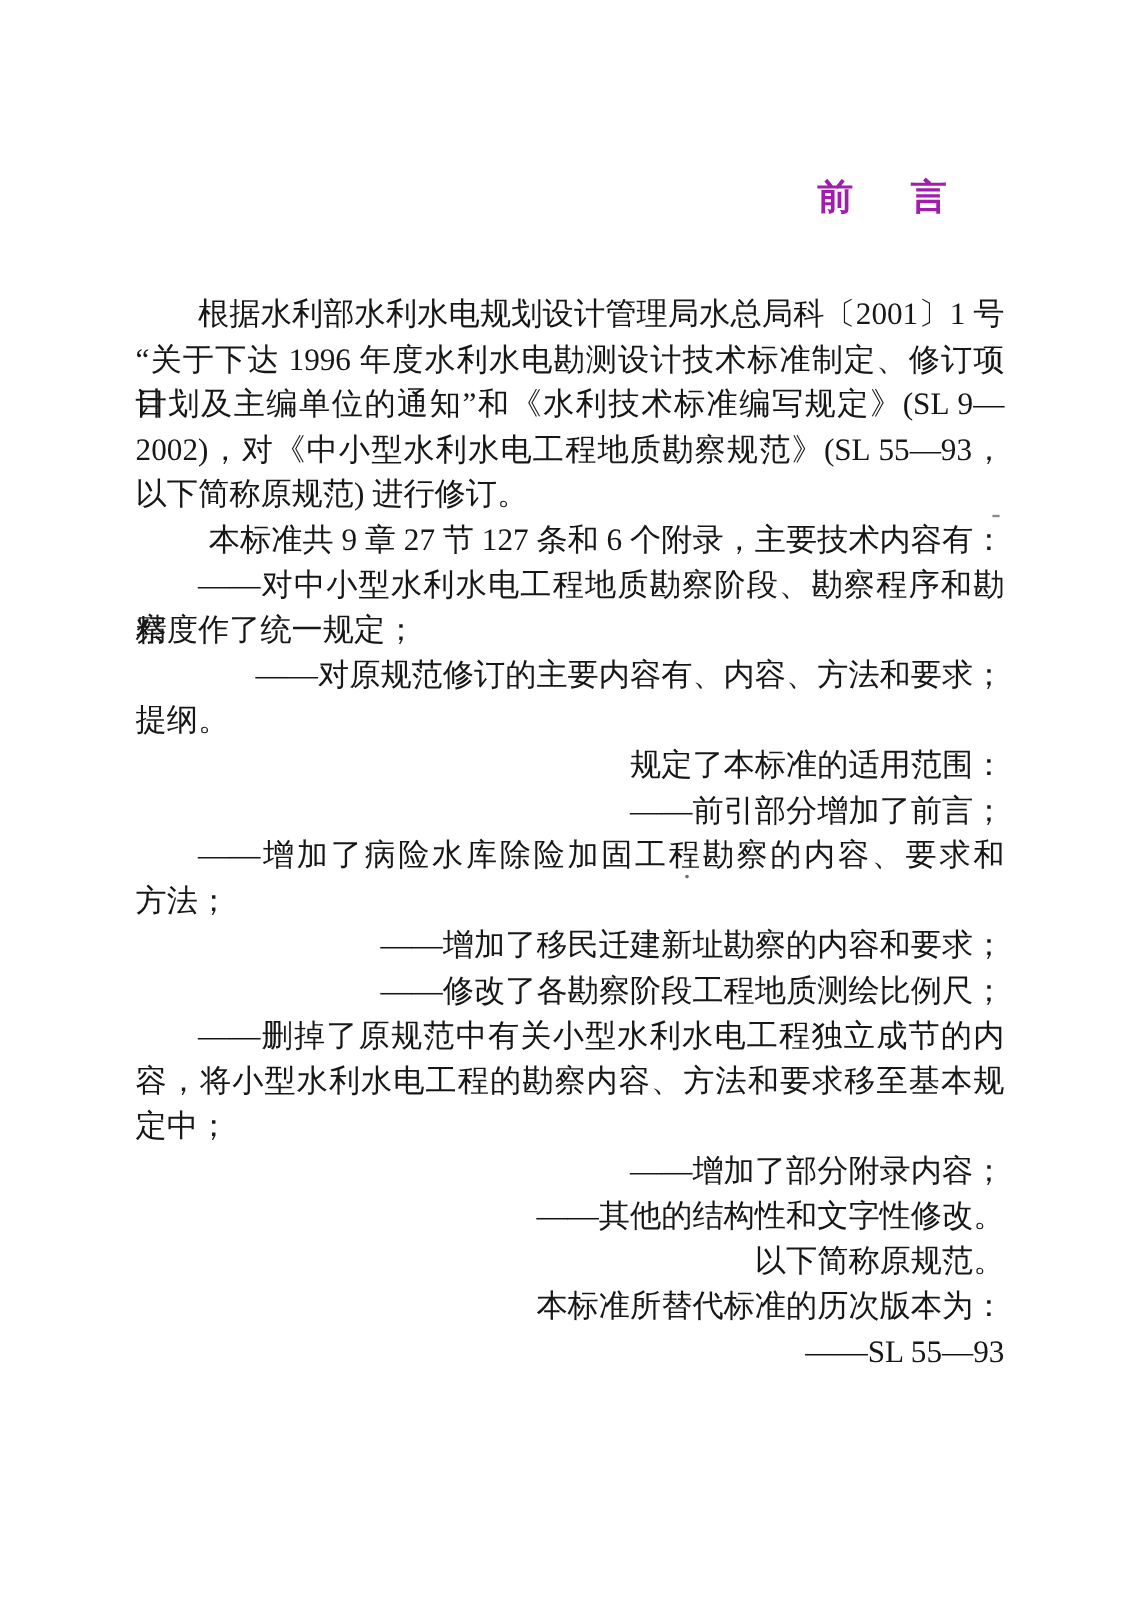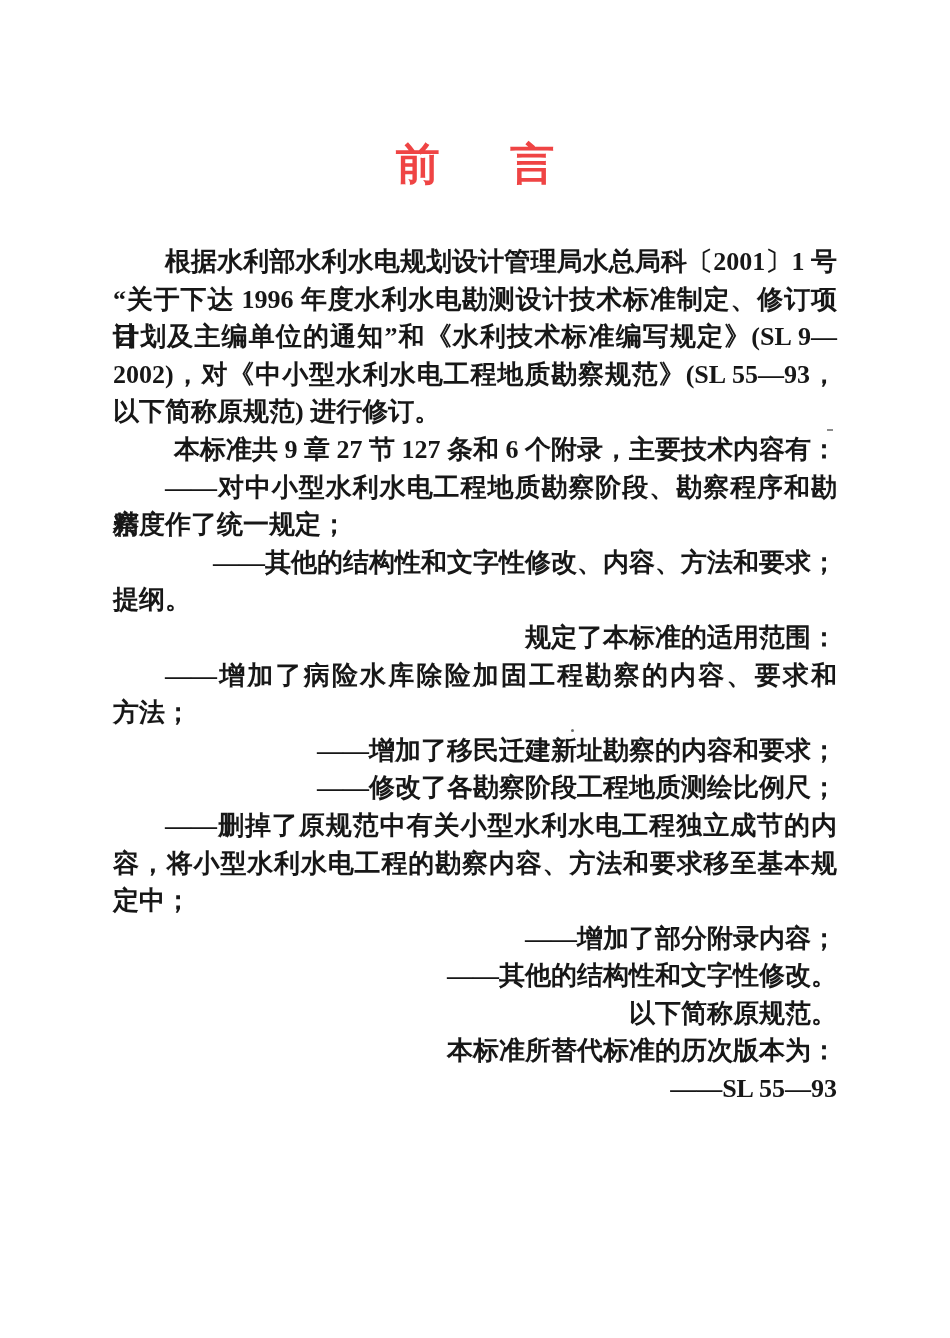--- a/index.html
+++ b/index.html
@@ -14,37 +14,37 @@
     position: relative;
     width: 950px; height: 1338px;
     background: #ffffff;
   }
   .doc {
     position: absolute;
     left: 113px; top: 139px;
     width: 724px;
   }
   .title {
-    font-size: 44px;
+    font-size: 30px;
     font-weight: 700;
     line-height: 52px;
     height: 52px;
-    text-align: center;
+    text-align: right;
     letter-spacing: 1.6em;
     padding-left: 1.6em;
     white-space: nowrap;
-    color: #ef4444;
+    color: #a21caf;
   }
   .content {
     margin-top: 52px;
     width: 724px;
   }
   .line {
     font-size: 26px;
-    font-weight: 700;
+    font-weight: 400;
     line-height: 37.6px;
     height: 37.6px;
     text-align: left;
     color: #171717;
   }
   .line.indent { text-indent: 2em; text-align: right; }
   .line.justify {
     text-align: justify;
     text-align-last: justify;
   }
@@ -63,23 +63,24 @@
     <div class="title">前言</div>
     <div class="content">
         <div class="line indent justify">根据水利部水利水电规划设计管理局水总局科〔2001〕1 号</div>
         <div class="line justify">“关于下达 1996 年度水利水电勘测设计技术标准制定、修订项目</div>
         <div class="line justify">计划及主编单位的通知”和《水利技术标准编写规定》(SL 9—</div>
         <div class="line justify">2002)，对《中小型水利水电工程地质勘察规范》(SL 55—93，</div>
         <div class="line">以下简称原规范) 进行修订。</div>
         <div class="line indent">本标准共 9 章 27 节 127 条和 6 个附录，主要技术内容有：</div>
         <div class="line indent justify">——对中小型水利水电工程地质勘察阶段、勘察程序和勘察</div>
         <div class="line">精度作了统一规定；</div>
-        <div class="line indent">——其他的结构性和文字性修改、内容、方法和要求；</div>
+        <div class="line indent">——对原规范修订的主要内容有、内容、方法和要求；</div>
         <div class="line">提纲。</div>
         <div class="line indent">规定了本标准的适用范围：</div>
+        <div class="line indent">——前引部分增加了前言；</div>
         <div class="line indent justify">——增加了病险水库除险加固工程勘察的内容、要求和</div>
         <div class="line">方法；</div>
         <div class="line indent">——增加了移民迁建新址勘察的内容和要求；</div>
         <div class="line indent">——修改了各勘察阶段工程地质测绘比例尺；</div>
         <div class="line indent justify">——删掉了原规范中有关小型水利水电工程独立成节的内</div>
         <div class="line justify">容，将小型水利水电工程的勘察内容、方法和要求移至基本规</div>
         <div class="line">定中；</div>
         <div class="line indent">——增加了部分附录内容；</div>
         <div class="line indent">——其他的结构性和文字性修改。</div>
         <div class="line indent">以下简称原规范。</div>

